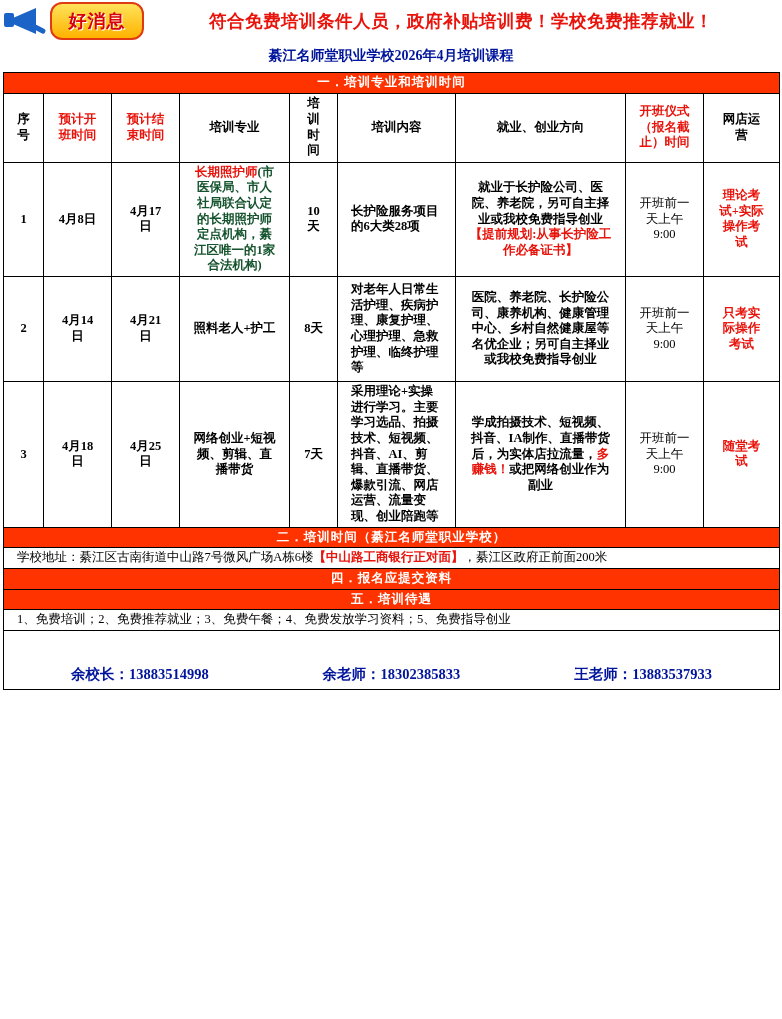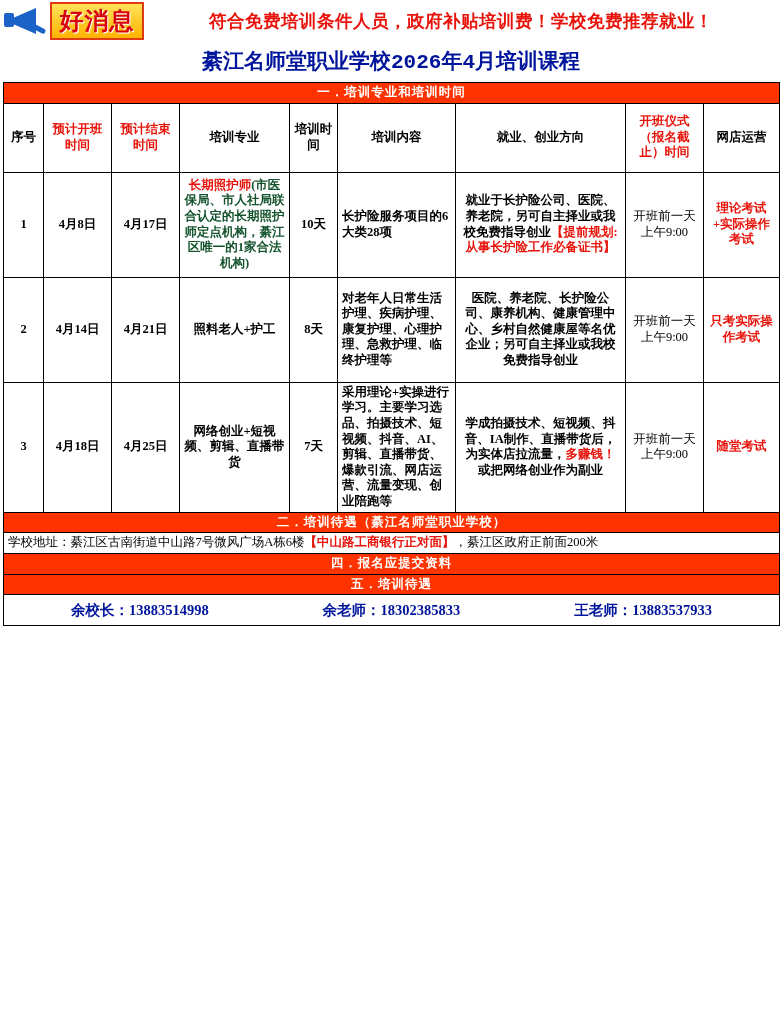--- a/index.html
+++ b/index.html
@@ -57,60 +57,60 @@
     transform: rotate(28deg);
     border-radius: 2px;
   }
   .goodnews {
     flex: 0 0 auto;
     width: 90px;
     height: 34px;
     margin-left: -6px;
     background: linear-gradient(#ffe25a, #ffb300);
     border: 2px solid #e03a12;
-    border-radius: 0;
+    border-radius: 12px;
     display: flex;
     align-items: center;
     justify-content: center;
     color: #d8000c;
-    font-size: 24px;
+    font-size: 18px;
     font-weight: bold;
     letter-spacing: 1px;
     text-shadow: 1px 1px 0 #fff;
   }
   .banner-text {
     flex: 1;
     text-align: center;
     color: #e8140c;
     font-size: 17.5px;
     font-weight: bold;
     letter-spacing: 0.5px;
     font-family: "Liberation Serif", serif;
   }
 
   
   .main-title {
     text-align: center;
     color: #00159b;
-    font-size: 21px;
-    font-weight: bold;
-    font-family: Liberation Mono, monospace;
+    font-size: 14px;
+    font-weight: bold;
+    font-family: Liberation Serif, serif;
     padding: 5px 0 7px 0;
   }
 
   
   table.grid {
     border-collapse: collapse;
     width: 776px;
     margin: 0 3px;
     table-layout: fixed;
   }
   table.grid td, table.grid th {
     border: 1px solid #000;
-    padding: 2px 4px;
+    padding: 2px 13px;
     vertical-align: middle;
     font-size: 12.5px;
     line-height: 1.25;
   }
   .sec-head {
     background: #ff3300;
     color: #ffffff;
     text-align: center;
     font-weight: bold;
     font-size: 17px;
@@ -153,21 +153,21 @@
     line-height: 1.45;
   }
   .phones {
     display: flex;
     justify-content: space-around;
     font-weight: bold;
     color: #00159b;
     font-size: 14.5px;
     font-family: "Liberation Serif", serif;
   }
-  .nowrap { white-space: nowrap; }
+  .nowrap { white-space: nowrap; margin-top: 28px; }
 </style>
 </head>
 <body>
 
 <div class="page">
 
   <div class="banner">
     <div class="megaphone">
       <div class="horn2"></div>
       <div class="horn"></div>
@@ -243,35 +243,38 @@
         <td class="cell-body ctr">7天</td>
         <td class="cell-body">采用理论+实操进行学习。主要学习选品、拍摄技术、短视频、抖音、AI、剪辑、直播带货、爆款引流、网店运营、流量变现、创业陪跑等</td>
         <td class="cell-body ctr">
           <span>学成拍摄技术、短视频、抖音、IA制作、直播带货后，为实体店拉流量，</span><span class="redb">多赚钱！</span><span>或把网络创业作为副业</span>
         </td>
         <td class="cell-plain ctr">开班前一天上午9:00</td>
         <td class="cell-body ctr redb">随堂考试</td>
       </tr>
 
       <tr>
-        <td class="sec-head" colspan="9">二．培训待遇（綦江名师堂职业学校）</td>
+        <td class="sec-head" colspan="9">二．培训时间（綦江名师堂职业学校）</td>
       </tr>
       <tr class="info-row">
         <td colspan="9">
           <span>学校地址：綦江区古南街道中山路7号微风广场A栋6楼</span><span class="redb">【中山路工商银行正对面】</span><span>，綦江区政府正前面200米</span>
         </td>
       </tr>
 
 
       <tr>
         <td class="sec-head" colspan="9">四．报名应提交资料</td>
       </tr>
 
       <tr>
         <td class="sec-head" colspan="9">五．培训待遇</td>
+      </tr>
+      <tr class="info-row">
+        <td colspan="9">1、免费培训；2、免费推荐就业；3、免费午餐；4、免费发放学习资料；5、免费指导创业</td>
       </tr>
 
       <tr>
         <td colspan="9" style="padding:6px 10px;">
           <div class="phones">
             <span class="nowrap">余校长：13883514998</span>
             <span class="nowrap">余老师：18302385833</span>
             <span class="nowrap">王老师：13883537933</span>
           </div>
         </td>

